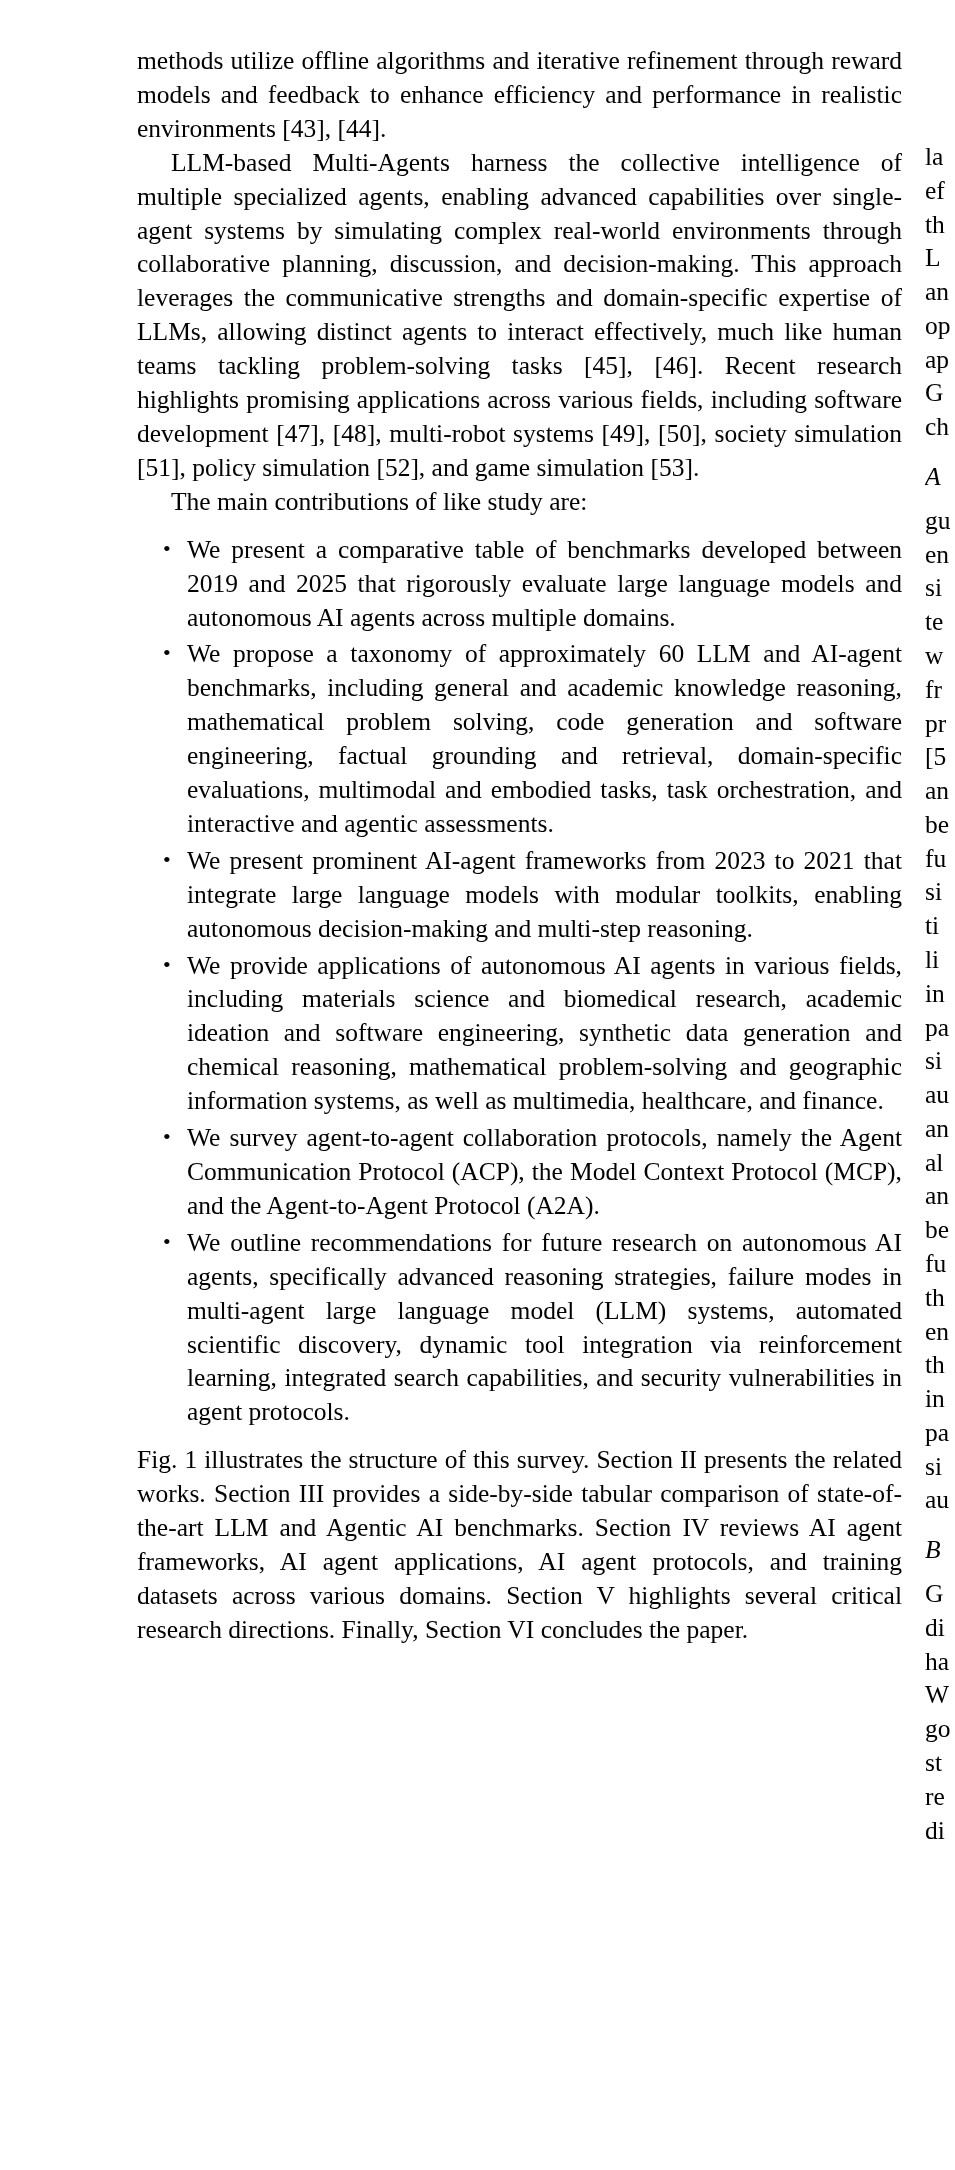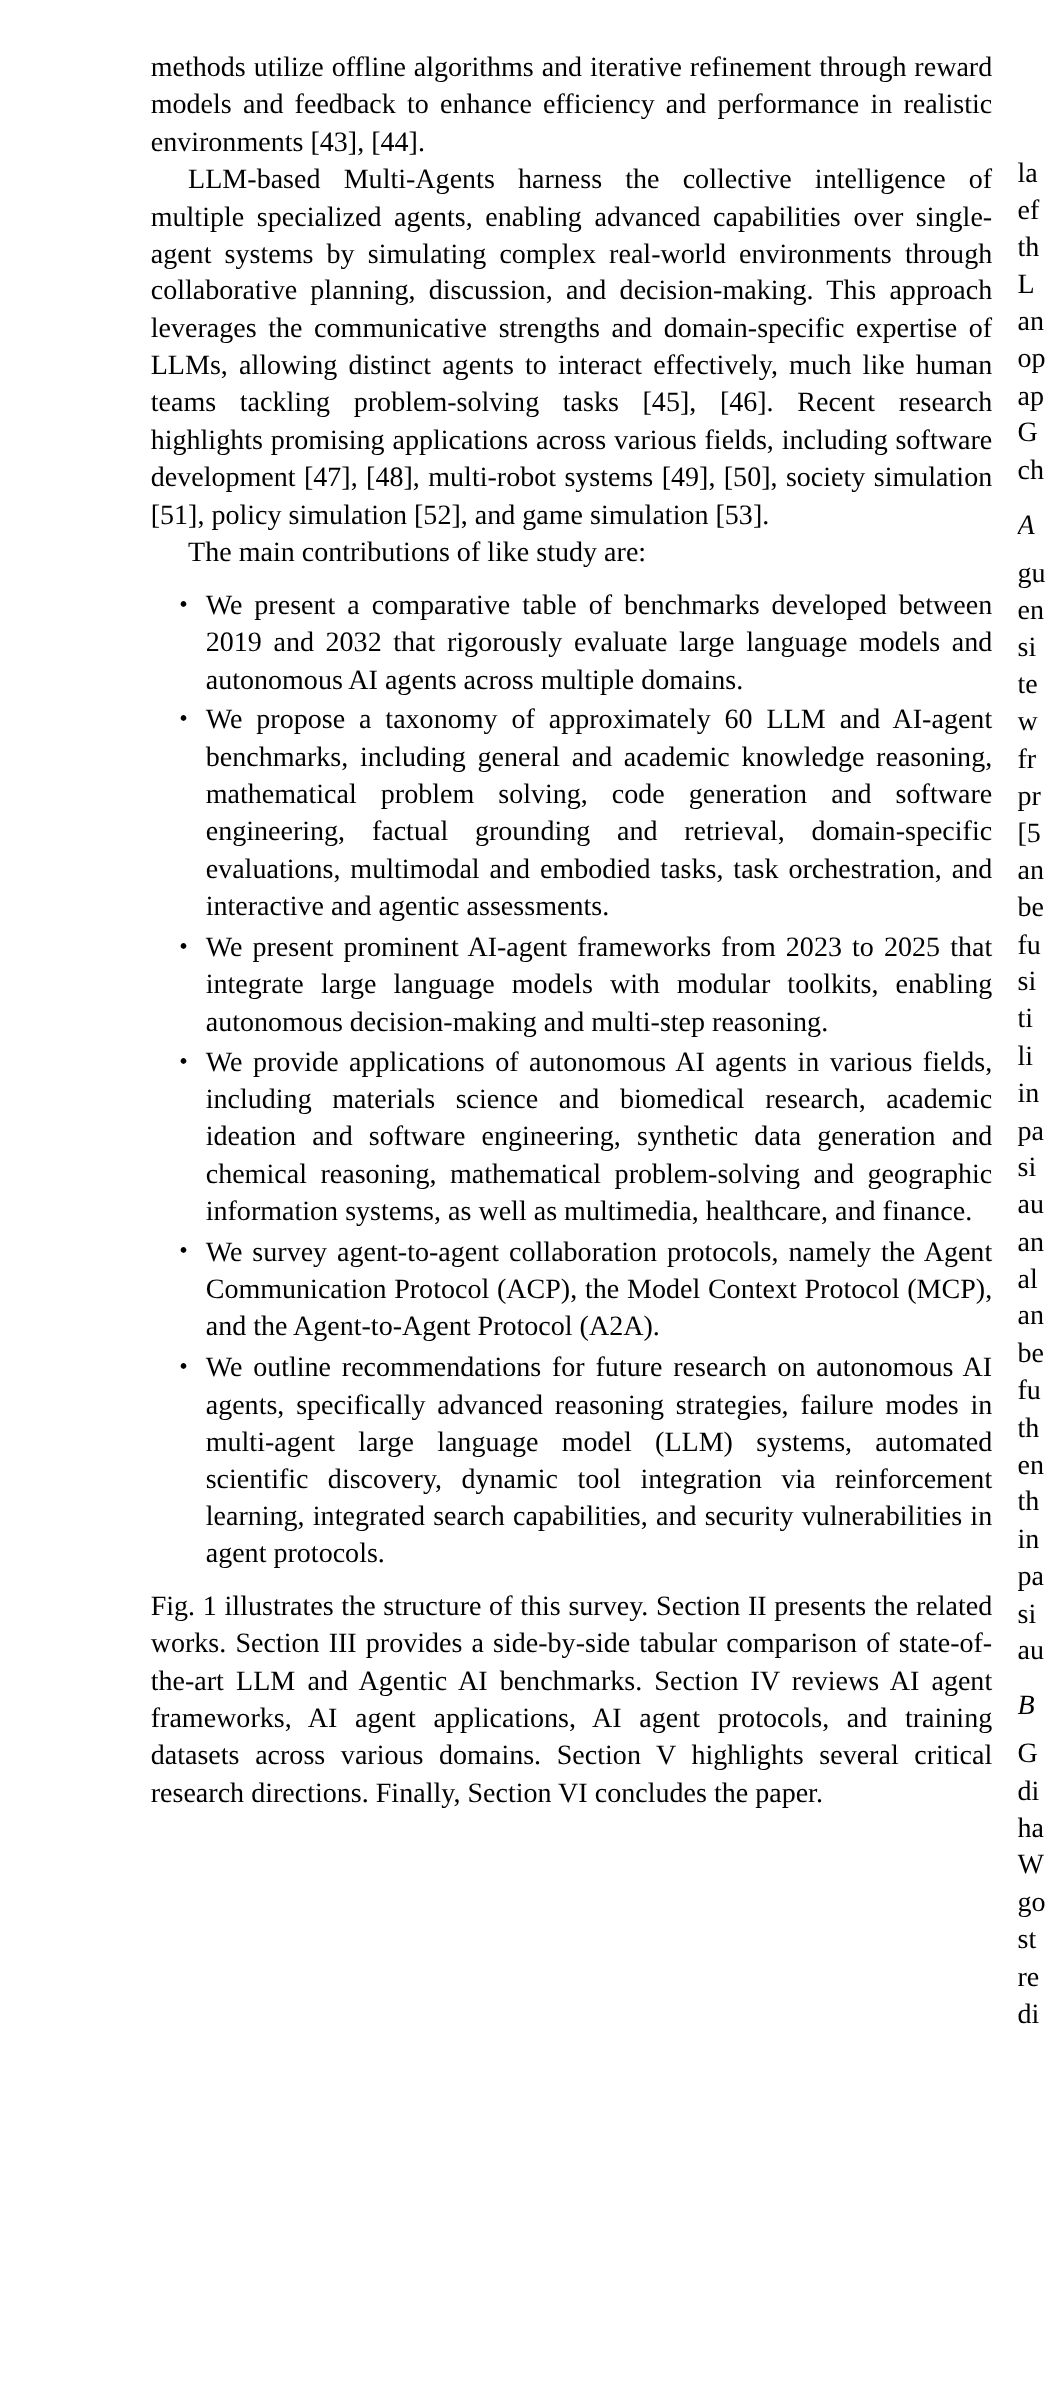--- a/index.html
+++ b/index.html
@@ -102,23 +102,23 @@
 
   <div class="col-main">
 
     <p class="para">methods utilize offline algorithms and iterative refinement through reward models and feedback to enhance efficiency and performance in realistic environments [43], [44].</p>
 
     <p class="para indent">LLM-based Multi-Agents harness the collective intelligence of multiple specialized agents, enabling advanced capabilities over single-agent systems by simulating complex real-world environments through collaborative planning, discussion, and decision-making. This approach leverages the communicative strengths and domain-specific expertise of LLMs, allowing distinct agents to interact effectively, much like human teams tackling problem-solving tasks [45], [46]. Recent research highlights promising applications across various fields, including software development [47], [48], multi-robot systems [49], [50], society simulation [51], policy simulation [52], and game simulation [53].</p>
 
     <p class="indent">The main contributions of like study are:</p>
 
     <ul class="contrib">
-      <li>We present a comparative table of benchmarks developed between 2019 and 2032 that rigorously evaluate large language models and autonomous AI agents across multiple domains.</li>
+      <li>We present a comparative table of benchmarks developed between 2019 and 2025 that rigorously evaluate large language models and autonomous AI agents across multiple domains.</li>
       <li>We propose a taxonomy of approximately 60 LLM and AI-agent benchmarks, including general and academic knowledge reasoning, mathematical problem solving, code generation and software engineering, factual grounding and retrieval, domain-specific evaluations, multimodal and embodied tasks, task orchestration, and interactive and agentic assessments.</li>
-      <li>We present prominent AI-agent frameworks from 2023 to 2025 that integrate large language models with modular toolkits, enabling autonomous decision-making and multi-step reasoning.</li>
+      <li>We present prominent AI-agent frameworks from 2023 to 2021 that integrate large language models with modular toolkits, enabling autonomous decision-making and multi-step reasoning.</li>
       <li>We provide applications of autonomous AI agents in various fields, including materials science and biomedical research, academic ideation and software engineering, synthetic data generation and chemical reasoning, mathematical problem-solving and geographic information systems, as well as multimedia, healthcare, and finance.</li>
       <li>We survey agent-to-agent collaboration protocols, namely the Agent Communication Protocol (ACP), the Model Context Protocol (MCP), and the Agent-to-Agent Protocol (A2A).</li>
       <li>We outline recommendations for future research on autonomous AI agents, specifically advanced reasoning strategies, failure modes in multi-agent large language model (LLM) systems, automated scientific discovery, dynamic tool integration via reinforcement learning, integrated search capabilities, and security vulnerabilities in agent protocols.</li>
     </ul>
 
     <p>Fig. 1 illustrates the structure of this survey. Section II presents the related works. Section III provides a side-by-side tabular comparison of state-of-the-art LLM and Agentic AI benchmarks. Section IV reviews AI agent frameworks, AI agent applications, AI agent protocols, and training datasets across various domains. Section V highlights several critical research directions. Finally, Section VI concludes the paper.</p>
   </div>
 
   <div class="clip-wrap">
     <div class="col-right">

